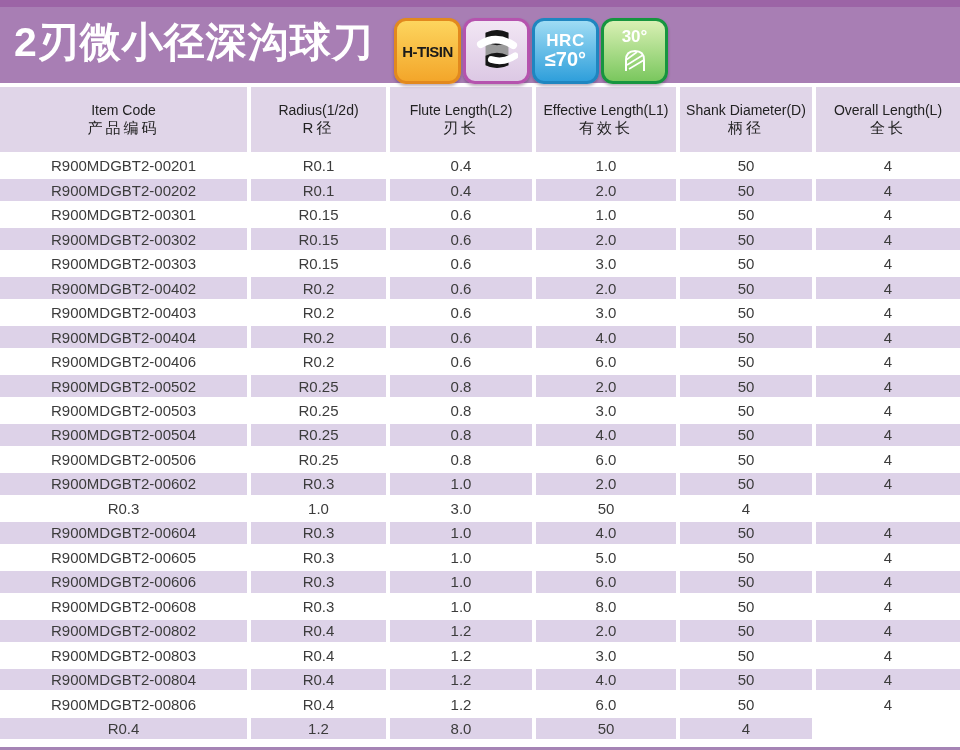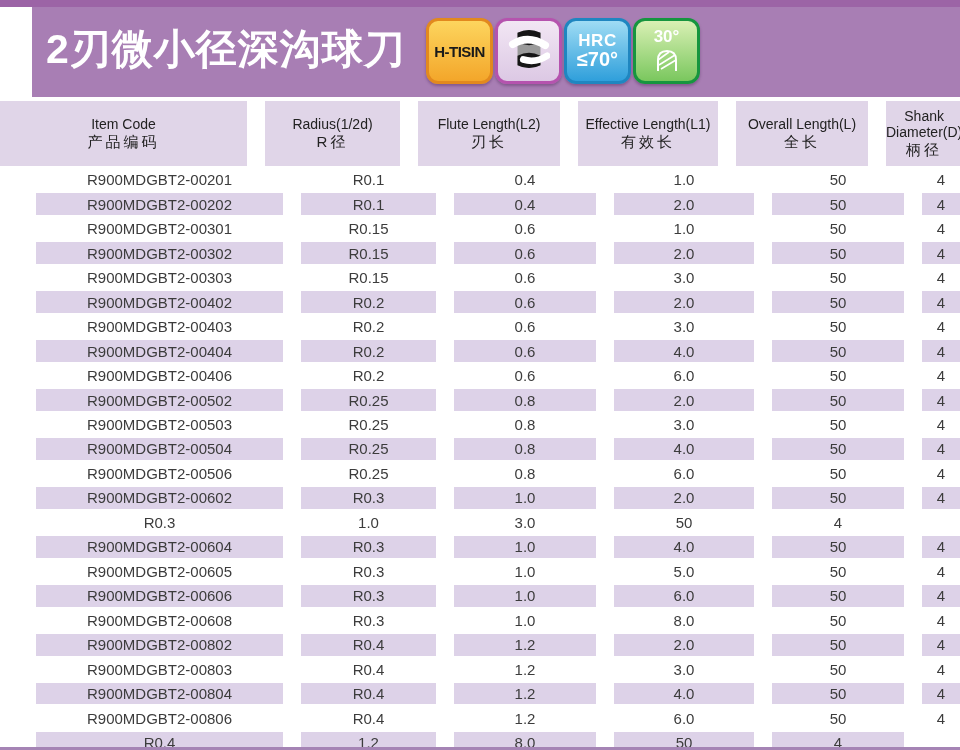--- a/index.html
+++ b/index.html
@@ -14,23 +14,22 @@
     overflow: hidden;
   }
 
   
   .top-strip {
     height: 7px;
     background: #9c64a6;
   }
   .header-band {
     position: relative;
-    height: 90px;
+    height: 76px;
     background: #a87eb4;
-    margin-left: 32px;
   }
   .page-title {
     position: absolute;
     left: 14px;
     top: 50%;
     transform: translateY(-54%);
     color: #ffffff;
     font-weight: 900;
     font-size: 41px;
     letter-spacing: 1px;
@@ -79,21 +78,21 @@
     background: linear-gradient(#d9f0b4, #7ac75e);
     color: #ffffff;
     font-weight: 700;
   }
   .badge-angle .l1 { font-size: 17px; margin-bottom: 1px; }
 
   
   .grid {
     display: grid;
     grid-template-columns: 247px 135px 142px 140px 132px 1fr;
-    column-gap: 18px;
+    column-gap: 4px;
   }
   .thead {
     margin-top: 4px;
     height: 65px;
   }
   .thead .hcell {
     background: #e0d5e8;
     display: flex;
     flex-direction: column;
     align-items: center;
@@ -102,21 +101,20 @@
     text-align: center;
   }
   .hcell .en { font-size: 14px; font-weight: 500; }
   .hcell .zh { font-size: 15px; font-weight: 500; letter-spacing: 3px; margin-top: 1px; }
 
   .tbody {
     margin-top: 3px;
     display: flex;
     flex-direction: column;
     row-gap: 3.2px;
-    padding-left: 36px;
   }
   .row { height: 21.3px; }
   .row .cell {
     display: flex;
     align-items: center;
     justify-content: center;
     font-size: 15px;
     color: #3c3c3c;
     background: #ffffff;
     white-space: nowrap;
@@ -189,26 +187,26 @@
     </div>
     <div class="hcell">
       <span class="en">Flute Length(L2)</span>
       <span class="zh">刃长</span>
     </div>
     <div class="hcell">
       <span class="en">Effective Length(L1)</span>
       <span class="zh">有效长</span>
     </div>
     <div class="hcell">
+      <span class="en">Shank Diameter(D)</span>
+      <span class="zh">柄径</span>
+    </div>
+    <div class="hcell">
       <span class="en">Overall Length(L)</span>
       <span class="zh">全长</span>
-    </div>
-    <div class="hcell">
-      <span class="en">Shank Diameter(D)</span>
-      <span class="zh">柄径</span>
     </div>
   </div>
 
   <div class="tbody">
       <div class="grid row">
         <div class="cell">R900MDGBT2-00201</div>
         <div class="cell">R0.1</div>
         <div class="cell">0.4</div>
         <div class="cell">1.0</div>
         <div class="cell">50</div>

